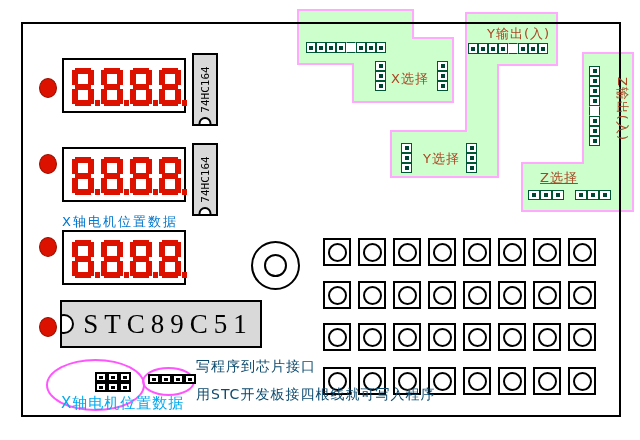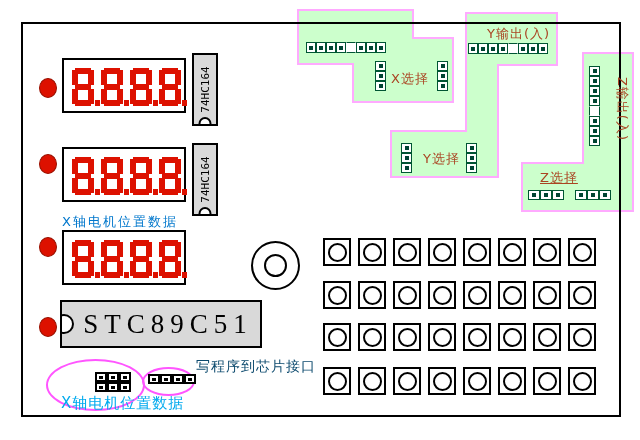--- a/index.html
+++ b/index.html
@@ -533,15 +533,16 @@
         <span class="pin-cell">
           <span class="pin-dot"></span>
         </span>
         <span class="pin-cell">
           <span class="pin-dot"></span>
         </span>
       </div>
     <div class="abs origin-label" style="left:61px;top:394px;">X轴电机位置数据</div>
 
     <div class="abs note-line" style="left:196px;top:360px;">写程序到芯片接口</div>
+    <div class="abs note-line" style="left:196px;top:388px;">用STC开发板接四根线就可写入程序</div>
 
   </div>
 </div>
 
 </body></html>

